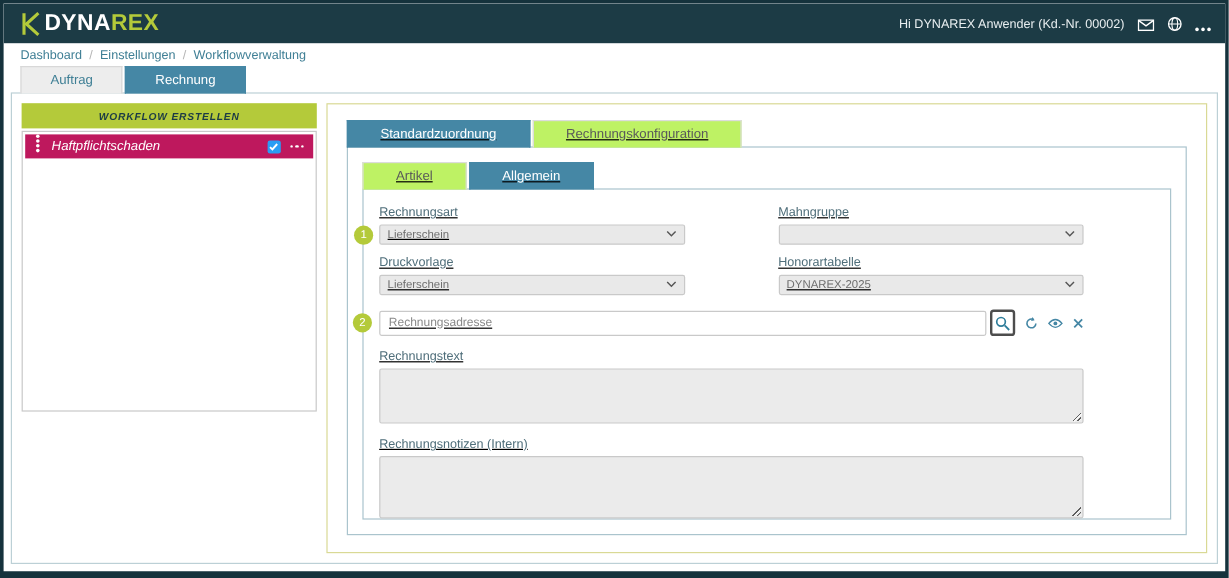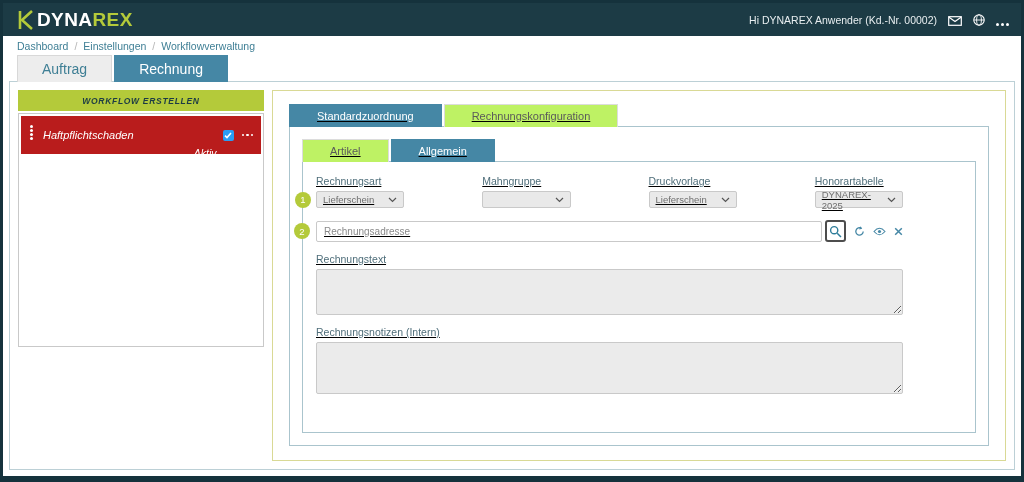--- a/index.html
+++ b/index.html
@@ -19,44 +19,44 @@
   .greeting { color:#e8eef0; font-size:10.5px; }
   .hicon { display:flex; align-items:center; cursor:pointer; }
   .hdots { display:flex; gap:2px; }
   .hdots i { width:3px; height:3px; border-radius:50%; background:#fff; }
   
   .breadcrumb { padding:4px 14px 3px; display:flex; gap:6px; font-size:10.5px; align-items:center; }
   .crumb { color:#3f7f95; cursor:pointer; }
   .crumb-sep { color:#b5b5b5; }
   
   .tabrow { padding-left:14px; display:flex; margin-bottom:-1px; position:relative; z-index:2; }
-  .tab { font-size:14px; padding:5px 24px; background:#ededed; border:1px solid #d8d8d8; border-bottom:none; color:#3f7f95; margin-right:2px; cursor:pointer; }
+  .tab { font-size:11px; padding:5px 24px; background:#ededed; border:1px solid #d8d8d8; border-bottom:none; color:#3f7f95; margin-right:2px; cursor:pointer; }
   .tab.active { background:#4587a5; border-color:#4587a5; color:#fff; }
   
   .wrapper { flex:1; min-height:0; margin:0 6px 6px; border:1px solid #bcd0d6; background:#fff; padding:8px; display:flex; }
   
   .sidebar { width:246px; flex:0 0 auto; display:flex; flex-direction:column;font-style:italic; }
   .sidebar-header { background:#b4ca3a; color:#1c3b45; font-size:8.5px; font-weight:bold; letter-spacing:.7px; text-align:center; padding:6px 0 5px; cursor:pointer; }
   .sidebar-list { margin-top:2px; border:1px solid #c9c9c9; height:234px; padding:2px; background:#fff; }
-  .workflow-item { background:#b91c1c; color:#fff; height:38px; display:flex; align-items:center; padding:0 8px 0 7px; font-size:11px; cursor:pointer; }
+  .workflow-item { background:#be185d; color:#fff; height:20px; display:flex; align-items:center; padding:0 8px 0 7px; font-size:11px; cursor:pointer; }
   .drag-dots { width:3px; height:3px; border-radius:50%; background:#fff; margin:0 10px 8px 2px; box-shadow:0 4px 0 #fff, 0 8px 0 #fff, 0 12px 0 #fff; position:relative; top:-5px; }
   .wf-label { flex:1; }
   .wf-status { font-size:10.5px; margin-right:6px;margin-top:36px; }
   .wf-check { width:11px; height:11px; border-radius:2px; background:#2a9df4; display:flex; align-items:center; justify-content:center; margin-right:8px; }
   .wf-more { display:flex; gap:2px; }
   .wf-more i { width:2.5px; height:2.5px; border-radius:50%; background:#fff; }
   
   .main { flex:1; min-width:0; margin-left:8px; border:1px solid #d9d995; padding:13px 16px 14px; display:flex; flex-direction:column;text-decoration:underline; }
   .tabs2 { display:flex; margin-bottom:-1px; position:relative; z-index:2; flex:0 0 auto; }
   .tab2 { font-size:11px; padding:5px 27px; background:#bef264; border:1px solid #dcdcdc; border-bottom:none; color:#5a5a5a; margin-right:2px; cursor:pointer; }
   .tab2.active { background:#4587a5; border-color:#4587a5; color:#fff; }
   .panel1 { flex:1; border:1px solid #aac4cd; padding:12px; display:flex; flex-direction:column; min-height:0; }
   .panel2 { flex:1; border:1px solid #aac4cd; padding:13px 72px 14px 13px; position:relative; min-height:0; overflow:visible; }
   
-  .form-grid { display:grid; grid-template-columns:1fr 1fr 1fr 1fr; column-gap:78px; row-gap:9px; }
+  .form-grid { display:grid; grid-template-columns:1fr 1fr; column-gap:78px; row-gap:9px; }
   .flabel { display:block; font-size:10.5px; color:#4f6e7a; margin-bottom:4px; }
   .select { position:relative; height:17px; background:#e9e9e9; border:1px solid #c9c9c9; border-radius:2px; display:flex; align-items:center; justify-content:space-between; padding:0 6px; font-size:9.5px; color:#6e6e6e; cursor:pointer; }
   .badge { position:absolute; left:-22px; top:50%; transform:translateY(-50%); width:16px; height:16px; border-radius:50%; background:#b4ca3a; color:#fff; font-size:9.5px; display:flex; align-items:center; justify-content:center; z-index:3; }
   .address-row { margin-top:12px; display:flex; align-items:center; position:relative; }
   .address-input { width:540px; height:21px; border:1px solid #c9c9c9; border-radius:2px; font-size:10px; color:#555; padding:0 7px; font-family:"Liberation Sans", sans-serif; outline:none; }
   .address-input::placeholder { color:#8a8a8a; }
   .search-btn { width:22px; height:22px; margin-left:3px; border:2px solid #4d4d4d; border-radius:3px; background:#fff; display:flex; align-items:center; justify-content:center; cursor:pointer; padding:0; }
   .icon-btn { margin-left:8px; background:none; border:none; padding:0; display:flex; align-items:center; cursor:pointer; }
   .text-label { margin-top:11px; }
   .ta { display:block; width:100%; background:#ebebeb; border:1px solid #c9c9c9; border-radius:2px; resize:vertical; font-family:"Liberation Sans", sans-serif; font-size:10px; color:#555; }

